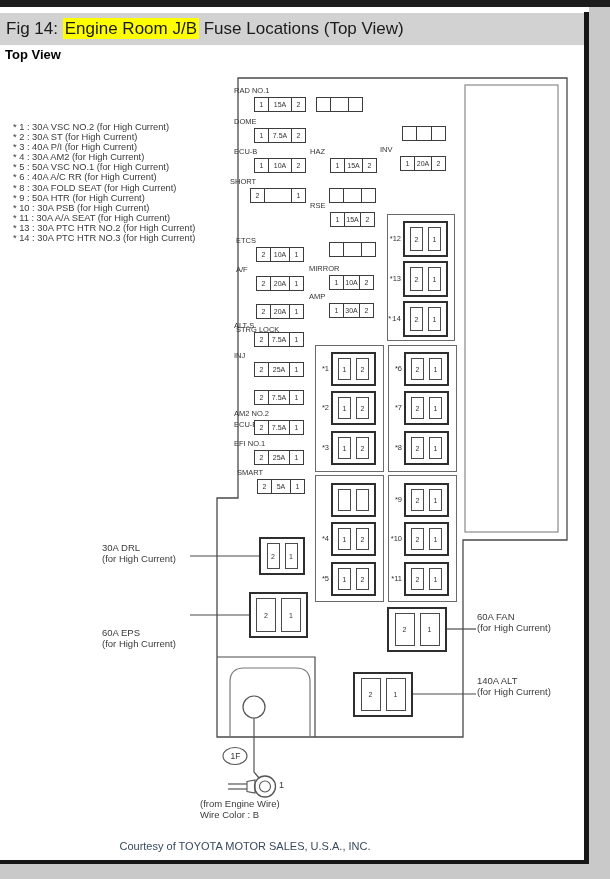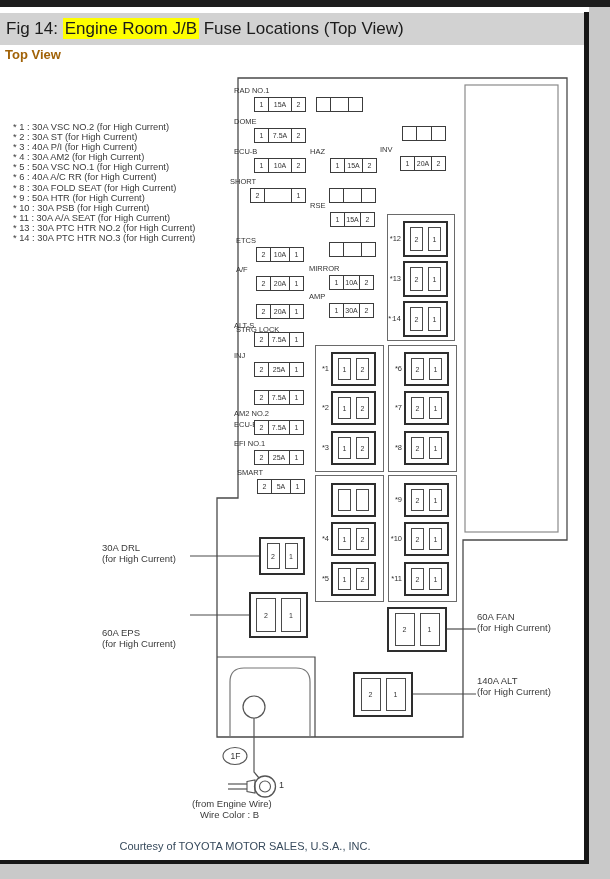--- a/index.html
+++ b/index.html
@@ -11,21 +11,21 @@
   .right-margin{position:absolute;left:589px;top:7px;width:21px;height:872px;background:#c9c9c9;}
   .bottom-margin{position:absolute;left:0;top:864px;width:589px;height:15px;background:#c9c9c9;}
   .right-border{position:absolute;left:584px;top:12px;width:5px;height:852px;background:#161616;}
   .bottom-border{position:absolute;left:0;top:860px;width:589px;height:4px;background:#161616;}
   .titlebar{
     position:absolute;left:0;top:13px;width:584px;height:32px;background:#d2d2d2;
     font-size:17px;color:#1b1b1b;line-height:32px;padding-left:6px;box-sizing:border-box;
     white-space:nowrap;
   }
   .hl{background:#ffff00;padding:1px 2px;}
-  .subtitle{position:absolute;left:5px;top:47px;font-size:13px;font-weight:bold;color:#a16207;}
+  .subtitle{position:absolute;left:5px;top:47px;font-size:13px;font-weight:bold;color:#000000;}
   .notes{position:absolute;left:13px;top:122px;width:230px;}
   .note-line{font-size:9.3px;line-height:10.1px;color:#3a3a3a;white-space:nowrap;}
   .diagram{position:absolute;left:0;top:0;width:610px;height:879px;}
   .diagram svg{position:absolute;left:0;top:0;pointer-events:none;}
   .flabel{
     position:absolute;font-size:7.5px;color:#333;text-align:left;height:10px;line-height:10px;
     white-space:nowrap;
   }
   .sfuse{
     position:absolute;height:13px;border:1px solid #3c3c3c;background:#fff;display:flex;
@@ -109,21 +109,21 @@
     </g>
 
     <line x1="190" y1="556" x2="259" y2="556" stroke="#4a4a4a" stroke-width="1.2"></line>
     <line x1="190" y1="615" x2="249" y2="615" stroke="#4a4a4a" stroke-width="1.2"></line>
     <line x1="447" y1="629" x2="476" y2="629" stroke="#4a4a4a" stroke-width="1.2"></line>
     <line x1="413" y1="694" x2="476" y2="694" stroke="#4a4a4a" stroke-width="1.2"></line>
   </svg>
 
   <div class="connector-label">1F</div>
   <div class="ring-number">1</div>
-  <div class="bottom-text" style="left:192px;top:799px;text-align:center;">(from Engine Wire)</div>
+  <div class="bottom-text" style="left:200px;top:799px;text-align:center;">(from Engine Wire)</div>
   <div class="bottom-text" style="left:200px;top:810px;">Wire Color : B</div>
 <div class="flabel" style="left: 234px; top: 86px; width: 90px;">RAD NO.1</div>
     <div class="sfuse" style="left: 254px; top: 97px; width: 50px;">
       <div class="scell">1</div>
       <div class="scell mid">15A</div>
       <div class="scell">2</div>
     </div>
     <div class="flabel" style="left: 234px; top: 117px; width: 90px;">DOME</div>
     <div class="sfuse" style="left: 254px; top: 128px; width: 50px;">
       <div class="scell">1</div>

